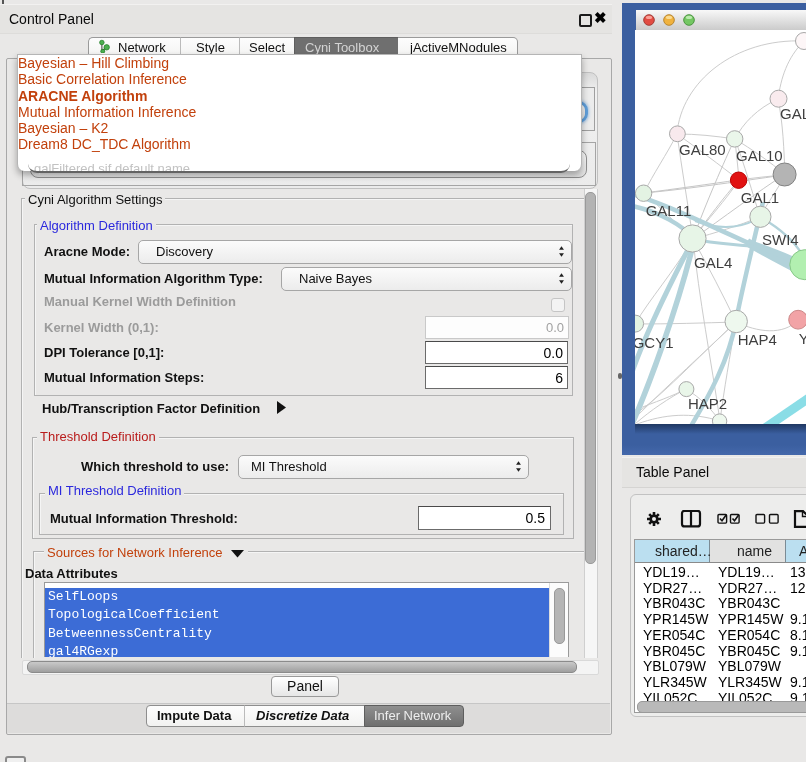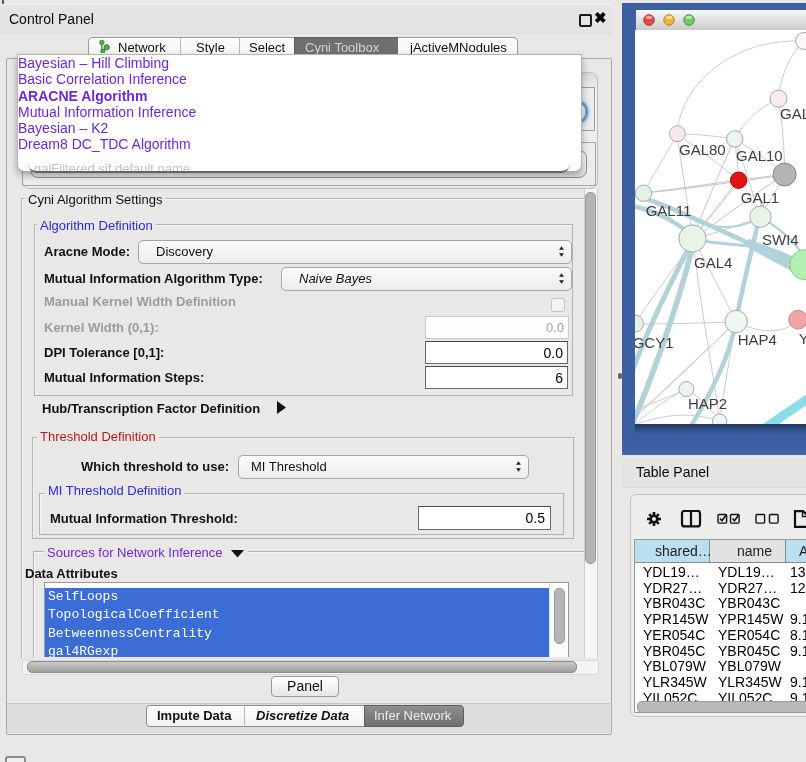--- a/index.html
+++ b/index.html
@@ -61,21 +61,21 @@
 <div class="abs b13" style="left:44px;top:244px;">Aracne Mode:</div>
 <div class="abs" style="left:138px;top:240px;width:432px;height:22px;border-radius:5px;background:linear-gradient(#fbfbfb,#ececec);border:1px solid #a6a6a6;">
   <div class="abs r13" style="left:17px;top:3px;">Discovery</div>
   <svg class="abs" style="right:6px;top:4px;" width="7" height="13" viewBox="0 0 8 14">
       <path d="M4 1 L6.8 5 L1.2 5 Z M4 13 L1.2 9 L6.8 9 Z" fill="#222"></path>
     </svg>
 </div>
 
 <div class="abs b13" style="left:44px;top:271px;">Mutual Information Algorithm Type:</div>
 <div class="abs" style="left:281px;top:267px;width:289px;height:22px;border-radius:5px;background:linear-gradient(#fbfbfb,#ececec);border:1px solid #a6a6a6;">
-  <div class="abs r13" style="left:17px;top:3px;font-style:italic;">Naive Bayes</div>
+  <div class="abs r13" style="left:17px;top:3px;">Naive Bayes</div>
   <svg class="abs" style="right:6px;top:4px;" width="7" height="13" viewBox="0 0 8 14">
       <path d="M4 1 L6.8 5 L1.2 5 Z M4 13 L1.2 9 L6.8 9 Z" fill="#222"></path>
     </svg>
 </div>
 
 <div class="abs b13" style="left:44px;top:294px;color:#9b9b9b;">Manual Kernel Width Definition</div>
 <div class="abs" style="left:551px;top:298px;width:12px;height:12px;border:1px solid #c5c5c5;border-radius:3px;background:#f3f3f3;"></div>
 
 <div class="abs b13" style="left:44px;top:320px;color:#9b9b9b;">Kernel Width (0,1):</div>
 <div class="abs" style="left:425px;top:316px;width:142px;height:21px;background:#fdfdfd;border:1px solid #c9c9c9;">
@@ -110,21 +110,21 @@
 
 <div class="abs" style="left:39px;top:493px;width:523px;height:40px;border:1px solid #b2b2b2;box-shadow:inset 1px 1px 0 #f5f5f5;"></div>
 <div class="abs" style="left:45px;top:483px;background:#e9e8e7;padding:0 3px;font-size:13px;color:#2b28dd;">MI Threshold Definition</div>
 
 <div class="abs b13" style="left:50px;top:511px;text-align:right;">Mutual Information Threshold:</div>
 <div class="abs" style="left:418px;top:506px;width:131px;height:22px;background:#fff;border:1px solid #6b6b6b;border-top-color:#4a4a4a;">
   <div class="abs" style="right:5px;top:3px;font-size:14px;color:#000;">0.5</div>
 </div>
 
 <div class="abs" style="left:33px;top:551px;width:555px;height:106px;border:1px solid #b2b2b2;border-bottom:none;box-shadow:inset 1px 1px 0 #f5f5f5;"></div>
-<div class="abs" style="left:44px;top:545px;background:#e9e8e7;padding:0 3px;font-size:13px;color:#6d28d9;">Sources for Network Inference
+<div class="abs" style="left:44px;top:545px;background:#e9e8e7;padding:0 3px;font-size:13px;color:#c2410c;">Sources for Network Inference
   <svg style="vertical-align:-1px;margin-left:4px;" width="15" height="9" viewBox="0 0 13 9">
       <path d="M0 1 L13 1 L6.5 8.5 Z" fill="#111"></path>
     </svg>
 </div>
 <div class="abs b13" style="left:25px;top:566px;">Data Attributes</div>
 
 <div class="abs" style="left:44px;top:582px;width:523px;height:74px;background:#fff;border:1px solid #9a9a9a;border-bottom:none;overflow:hidden;font-family:Liberation Mono, monospace;">
   <div class="abs" style="left:0;top:5px;width:504px;height:200px;background:#3c6cd6;color:#fff;font-size:13px;line-height:18.4px;padding-left:3px;box-sizing:border-box;">SelfLoops<br>TopologicalCoefficient<br>BetweennessCentrality<br>gal4RGexp</div>
   <div class="abs" style="left:504px;top:0;width:19px;height:74px;background:#fcfcfc;border-left:1px solid #ddd;"></div>
   <div class="abs" style="left:509px;top:5px;width:9px;height:54px;background:#b5b5b5;border:1px solid #999;border-radius:5px;"></div>
@@ -146,21 +146,21 @@
   <div class="abs" style="left:98px;top:0;width:119px;height:20px;background:linear-gradient(#fdfdfd,#f2f2f1);border:1px solid #8e8e8e;border-left:1px solid #bbb;"></div>
   <div class="abs" style="left:218px;top:0;width:98px;height:20px;background:linear-gradient(#8f8f8f,#6f6f6f);border:1px solid #5e5e5e;border-radius:0 4px 4px 0;"></div>
   <div class="abs b13" style="left:11px;top:3px;">Impute Data</div>
   <div class="abs b13" style="left:110px;top:3px;font-style:italic;">Discretize Data</div>
   <div class="abs" style="left:228px;top:3px;font-size:13px;color:#eee;">Infer Network</div>
 </div>
 
 <div class="abs" style="left:17px;top:54px;width:563px;height:116px;background:#fff;border:1px solid #b5b5b5;border-bottom:none;border-radius:0 0 7px 7px;box-shadow:0 4px 7px rgba(0,0,0,.32);">
   <div class="abs" style="left:16px;top:106px;font-size:13px;color:#c2c2c2;">galFiltered.sif default name</div>
   <div class="abs" style="left:10px;top:100px;width:542px;height:16px;border-bottom:2px solid #636363;border-radius:0 0 9px 9px;"></div>
-  <div style="font-size:14px;color:#6d28d9;padding-left:0;line-height:16.3px;padding-top:0;">
+  <div style="font-size:14px;color:#c2410c;padding-left:0;line-height:16.3px;padding-top:0;">
     Bayesian – Hill Climbing<br>
     Basic Correlation Inference<br>
     <b>ARACNE Algorithm</b><br>
     Mutual Information Inference<br>
     Bayesian – K2<br>
     Dream8 DC_TDC Algorithm
   </div>
 </div>
 
 <div class="abs" style="left:618px;top:373px;width:4px;height:6px;background:#666;border-radius:2px;"></div>

